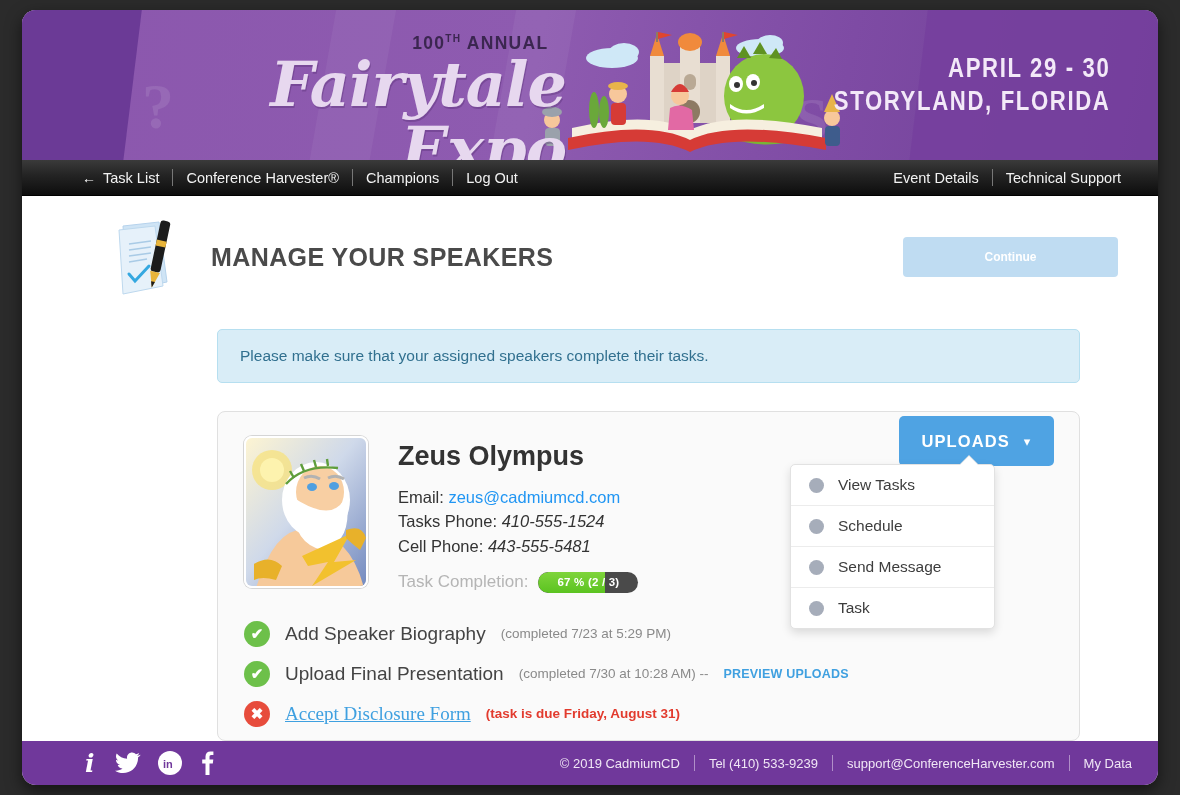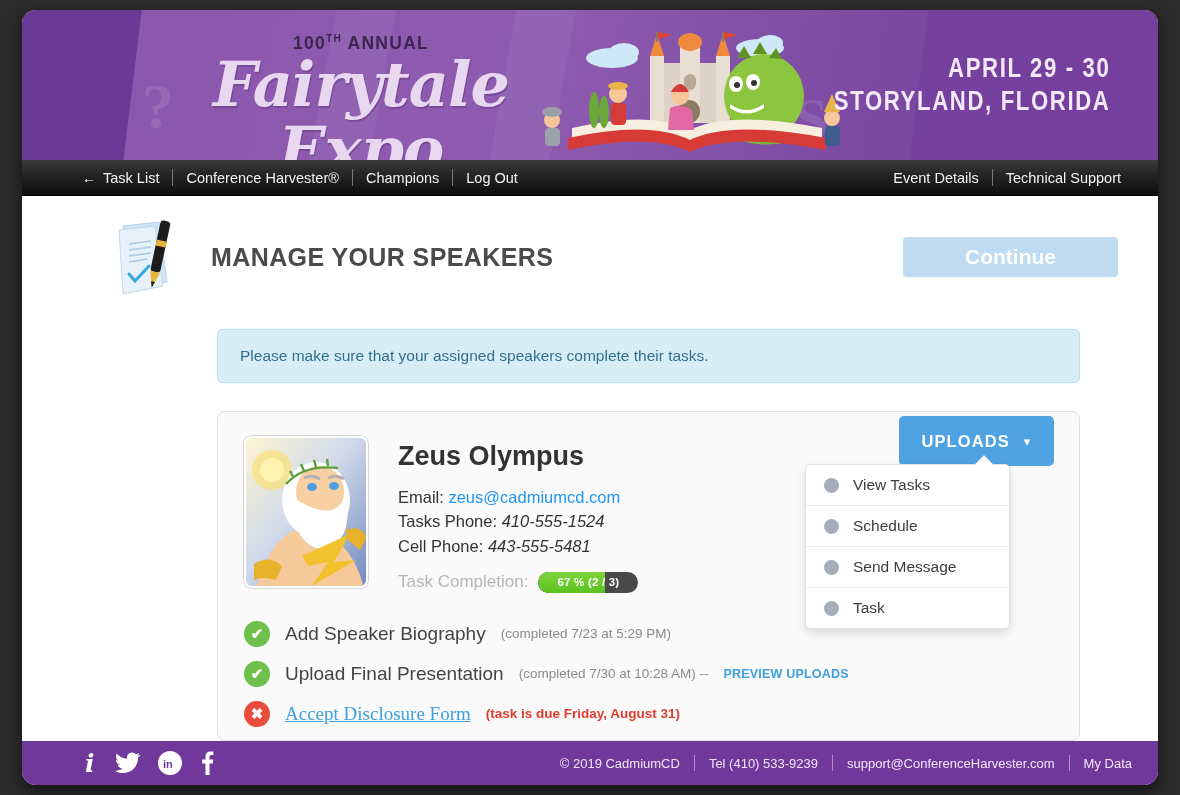--- a/index.html
+++ b/index.html
@@ -49,22 +49,22 @@
     position:absolute; left:120px; top:60px;
     font-size:64px; color:rgba(255,255,255,.10);
     font-family:"Liberation Serif", serif; font-weight:bold;
   }
   .ghost-s {
     position:absolute; right:330px; top:75px;
     font-size:60px; color:rgba(255,255,255,.10);
     font-family:"Liberation Serif", serif; font-weight:bold;
   }
   .title-block {
-    position: absolute; left: 119px; top: 22px;
-    width: 440px; text-align: center;
+    position: absolute; left: 104px; top: 22px;
+    width: 440px; text-align: right;
     z-index: 4;
   }
   .annual {
     color: #3b2650;
     font-size: 19px; letter-spacing: 1.4px;
     font-weight: bold;
     font-family: "Liberation Sans Narrow", "Liberation Sans", sans-serif;
     transform: scaleX(.92);
   }
   .annual sup { font-size: 11px; }
@@ -124,21 +124,21 @@
   .page-title {
     margin-left: 32px;
     font-size: 25px; font-weight: bold; color: #4a4a4a;
     letter-spacing: .4px;
   }
   .continue-btn {
     margin-left: auto;
     width: 215px; height: 40px;
     background: #bfdcf2;
     border: none; border-radius: 4px;
-    color: #ffffff; font-size: 21px; font-weight: bold;
+    color: #ffffff; font-size: 12px; font-weight: bold;
     cursor: pointer;
     font-family: "Liberation Sans", sans-serif;
   }
   .alert {
     margin: 33px 78px 0 195px;
     background: #d9edf7;
     border: 1px solid #b6dff0;
     border-radius: 5px;
     padding: 17px 22px;
     color: #31708f; font-size: 15.5px;
@@ -200,21 +200,21 @@
     width: 155px; height: 50px;
     background: #4fa3e3; border: none; border-radius: 5px;
     color: #fff; font-size: 16.5px; font-weight: bold;
     letter-spacing: 1.1px;
     display: flex; align-items: center; justify-content: center; gap: 14px;
     cursor: pointer;
     font-family: "Liberation Sans", sans-serif;
   }
   .chev { font-size: 13px; font-weight: normal; }
   .dropdown {
-    position: absolute; right: 44px; top: 48px;
+    position: absolute; right: 59px; top: 48px;
     width: 205px;
     background: #fff;
     border: 1px solid #e2e2e2;
     border-radius: 5px;
     box-shadow: 0 4px 10px rgba(0,0,0,.13);
   }
   .dd-caret {
     position: absolute; right: 15px; top: -9px;
     width: 0; height: 0;
     border-left: 10px solid transparent;

